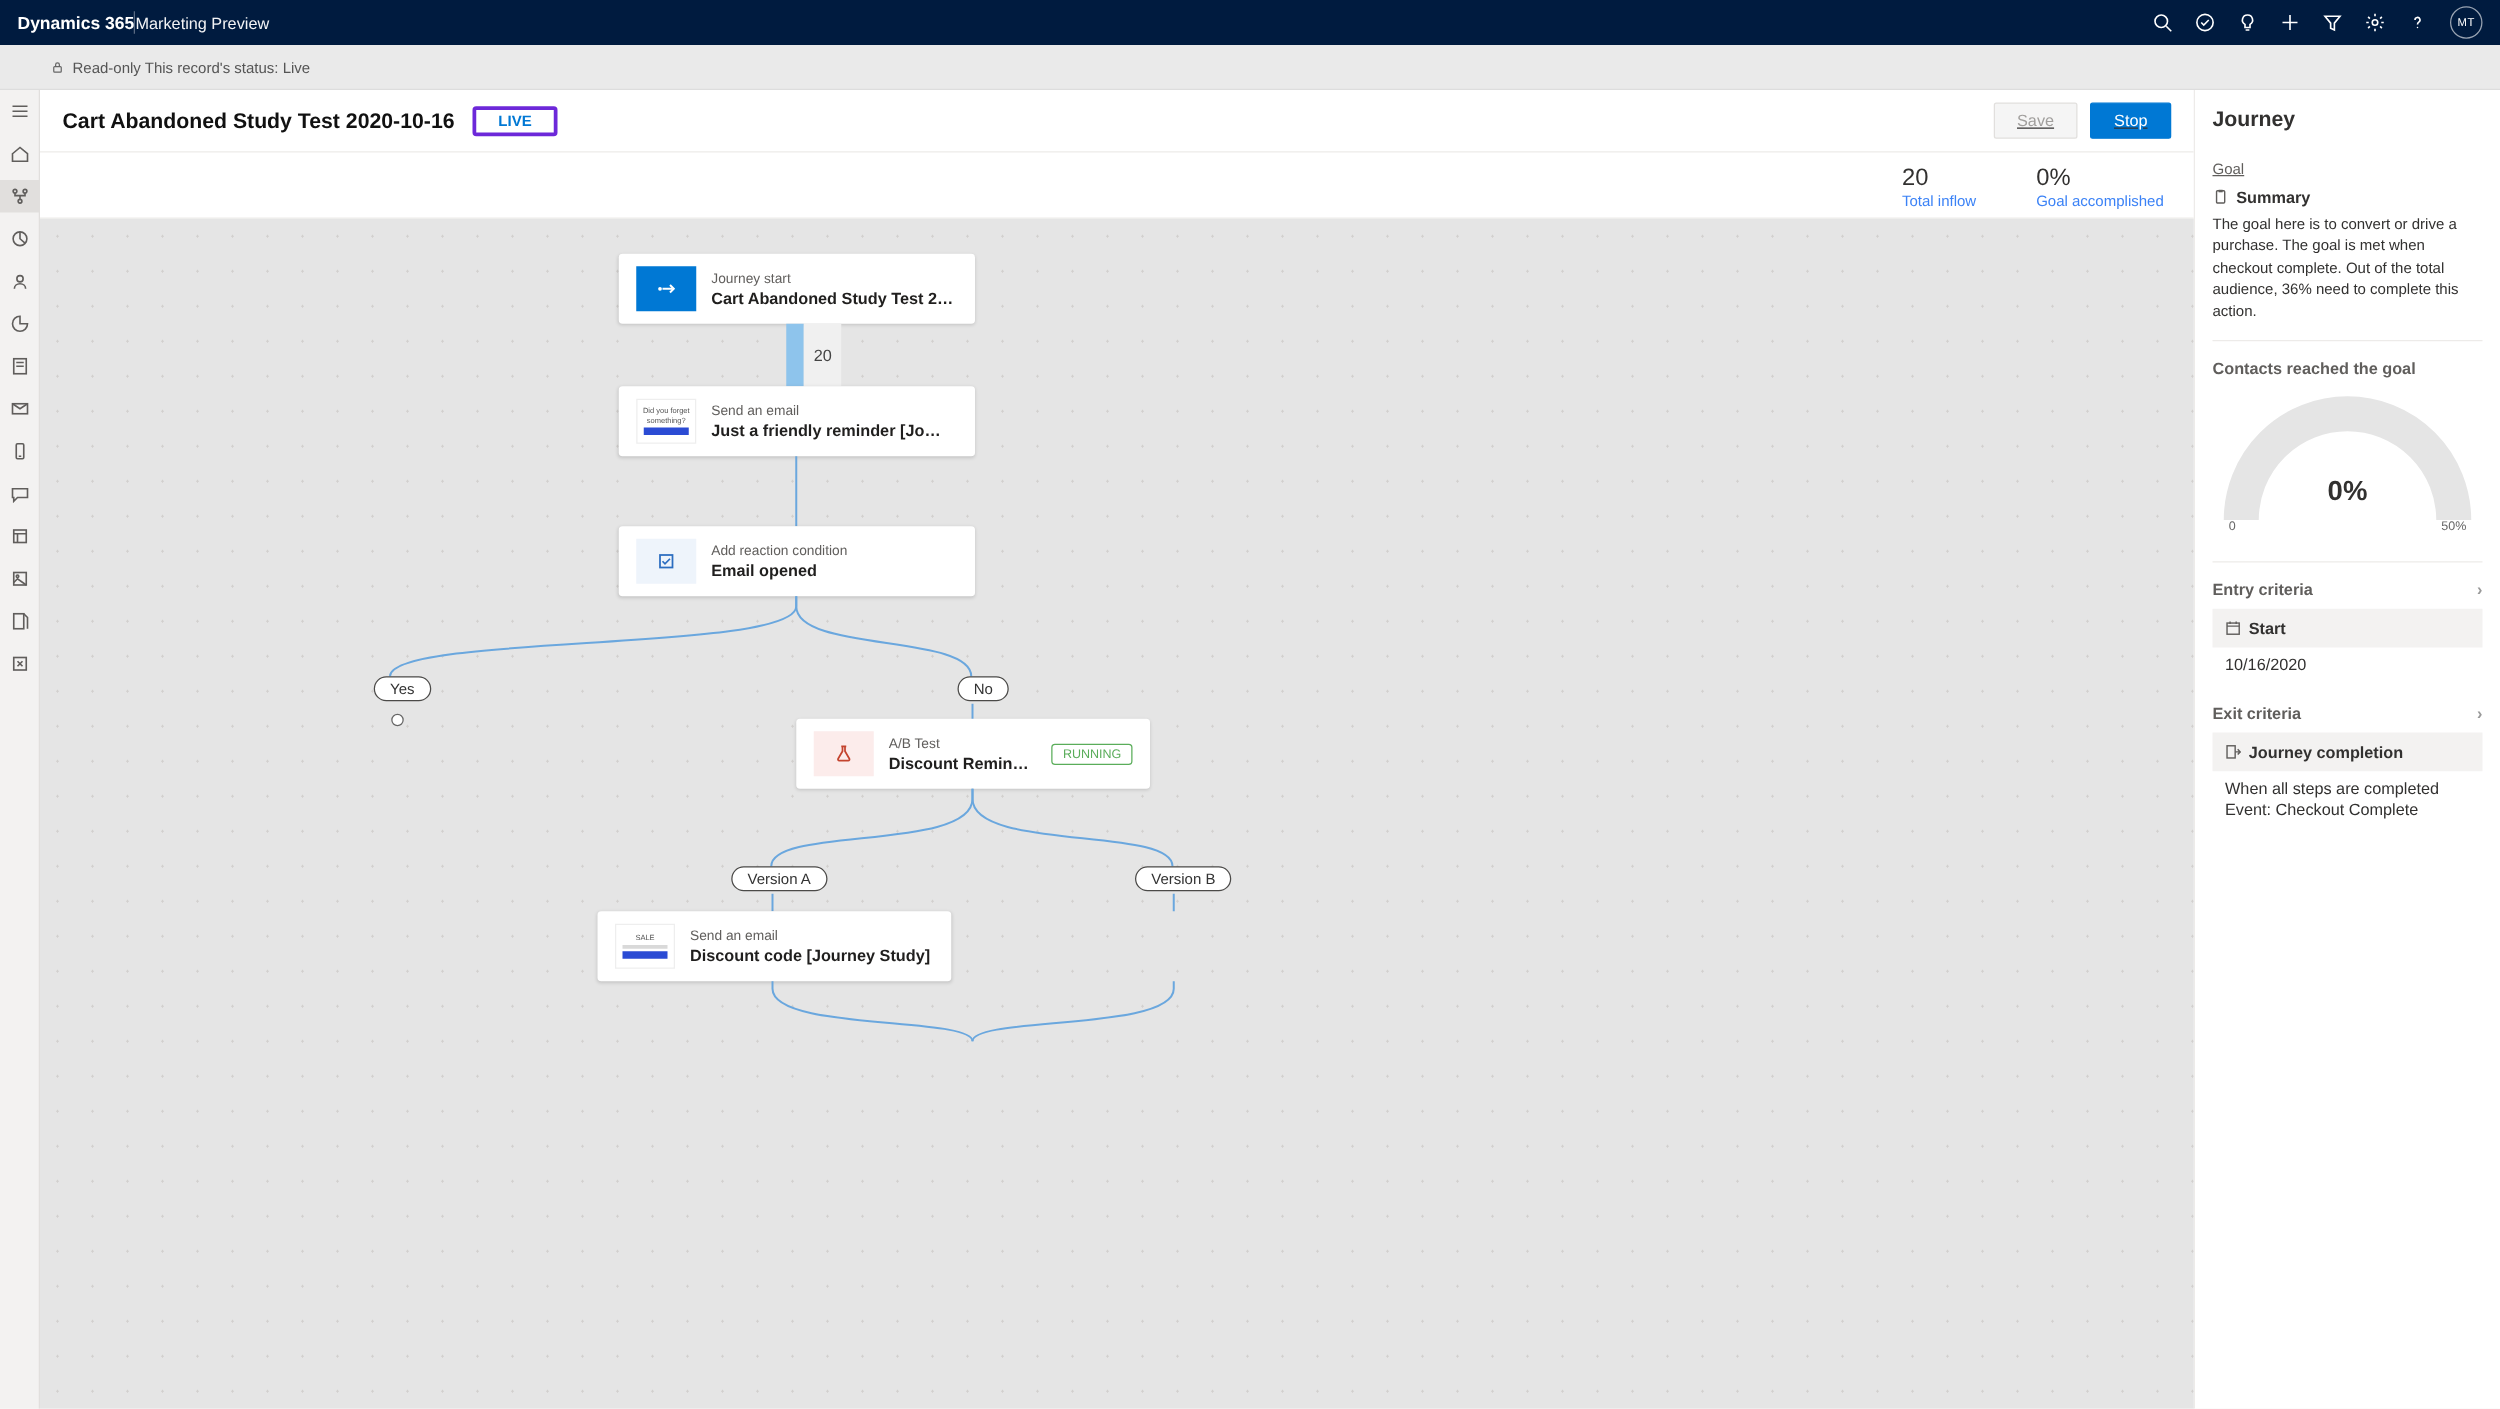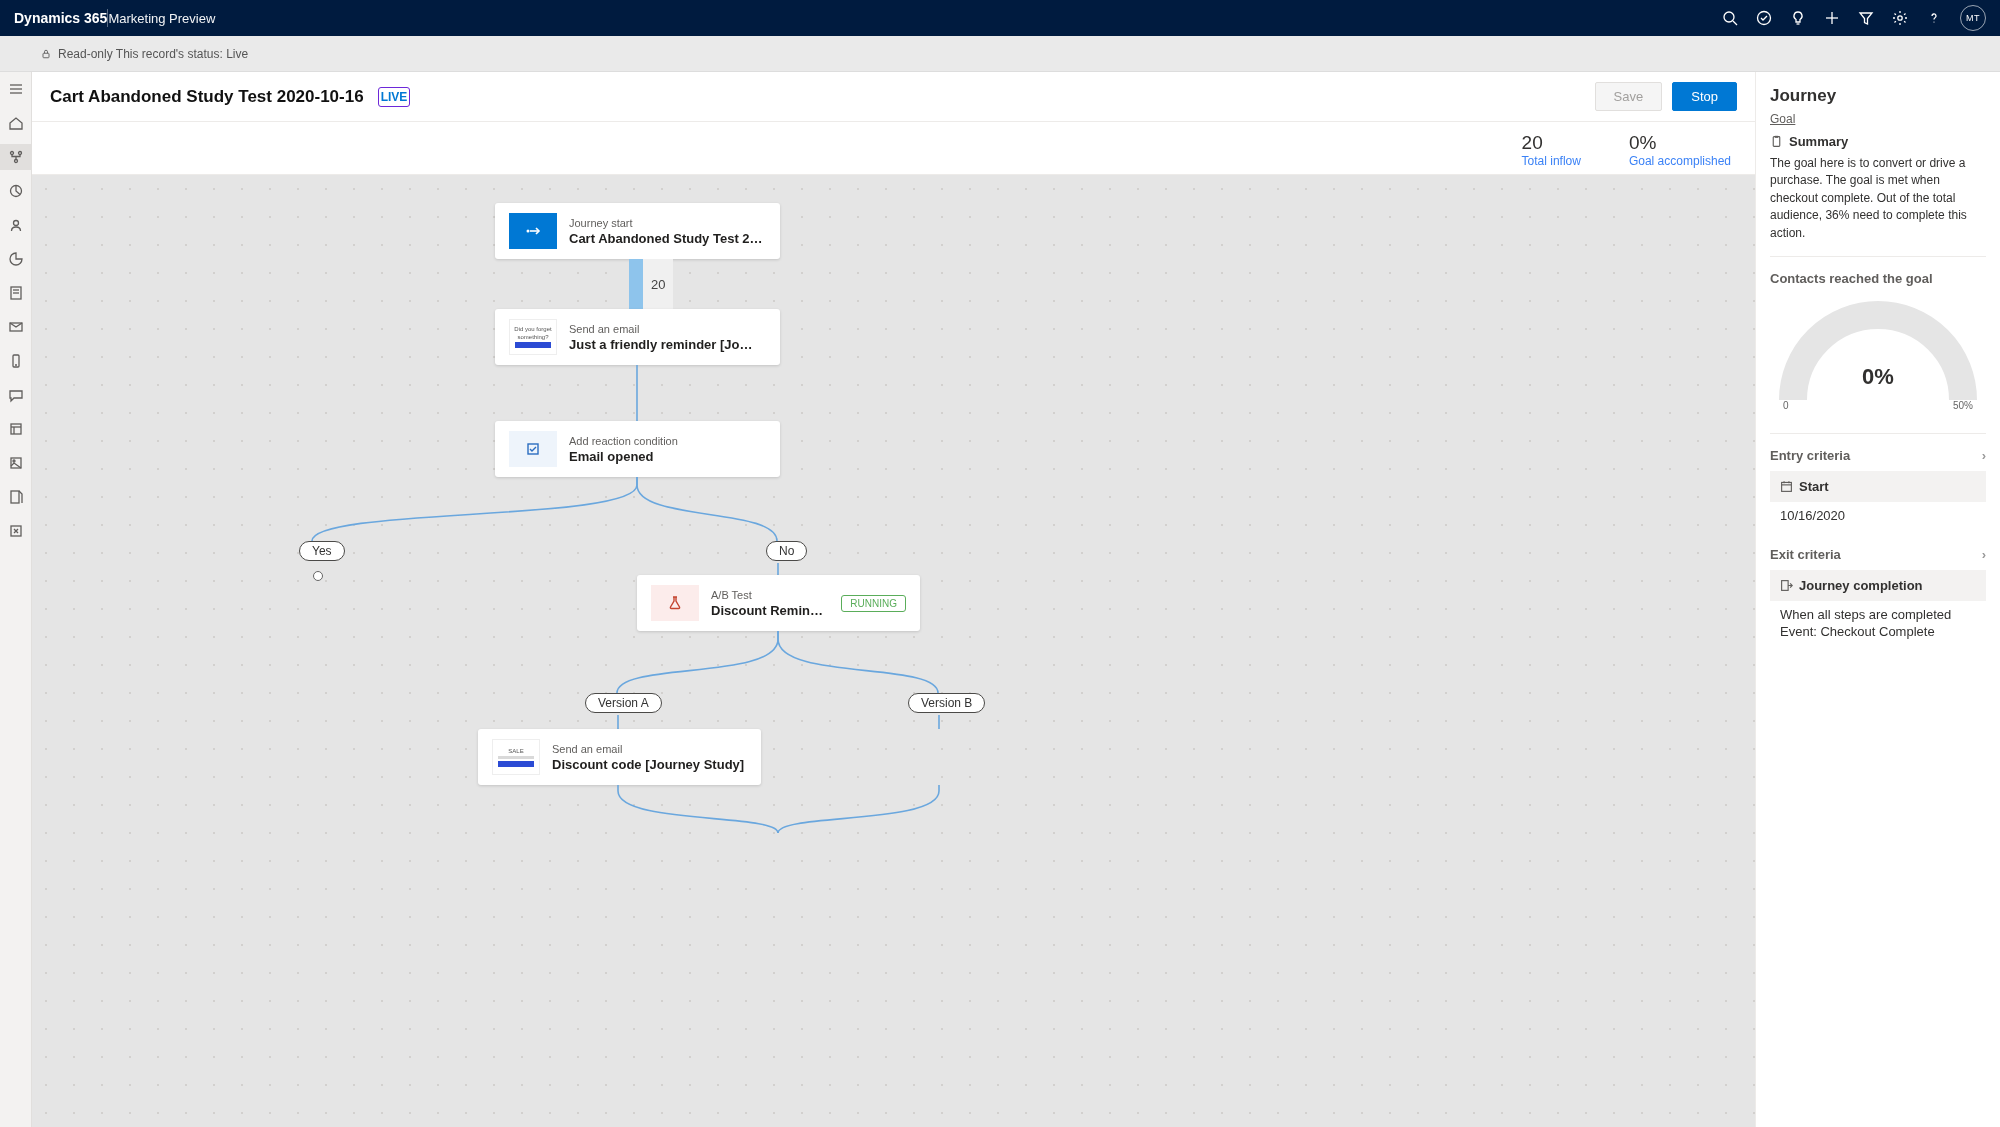--- a/index.html
+++ b/index.html
@@ -27,22 +27,22 @@
 .leftrail { width: 32px; background: #f3f2f1; border-right: 1px solid #e1dfdd; display: flex; flex-direction: column; align-items: center; padding-top: 4px; gap: 8px; }
 .leftrail .ritem { width: 32px; height: 26px; display: flex; align-items: center; justify-content: center; cursor: pointer; }
 .leftrail .ritem svg { width: 16px; height: 16px; stroke: #605e5c; }
 .leftrail .ritem.active { background: #e1dfdd; }
 
 
 .main { flex: 1; display: flex; flex-direction: column; min-width: 0; }
 .pageheader { display: flex; align-items: center; justify-content: space-between; padding: 10px 18px 10px 18px; border-bottom: 1px solid #edebe9; background: #fff; }
 .pageheader-left { display: flex; align-items: center; gap: 14px; }
 .pagetitle { font-size: 17px; font-weight: 600; color: #111; }
-.livebadge { border: 1px solid #6d28d9; color: #0078d4; font-size: 12px; font-weight: 600; padding: 2px 2px; border-radius: 3px; }
-.pageheader-right { display: flex; gap: 10px; }
+.livebadge { border: 3px solid #6d28d9; color: #0078d4; font-size: 12px; font-weight: 600; padding: 2px 18px; border-radius: 3px; }
+.pageheader-right { display: flex; gap: 10px; text-decoration: underline; }
 .btn { font-size: 13px; padding: 6px 18px; border-radius: 2px; border: 1px solid #ccc; background: #f5f5f5; cursor: pointer; }
 .btn.disabled { color: #a19f9d; border-color: #e1dfdd; cursor: default; }
 .btn.primary { background: #0078d4; color: #fff; border-color: #0078d4; }
 
 
 .statsrow { display: flex; justify-content: flex-end; padding: 10px 24px 6px; gap: 48px; border-bottom: 1px solid #edebe9; }
 .stat .num { font-size: 19px; font-weight: 400; color: #323130; }
 .stat .lbl { font-size: 12px; color: #3b82f6; }
 
 
@@ -70,21 +70,21 @@
 
 .branchpill { position: absolute; background: #fff; border: 1px solid #4b4a48; border-radius: 12px; font-size: 12px; padding: 2px 12px; color: #333; }
 .ring { position: absolute; width: 10px; height: 10px; border: 1.5px solid #666; border-radius: 50%; background: #fff; }
 
 svg.conn { position: absolute; overflow: visible; pointer-events: none; }
 svg.conn path, svg.conn line { stroke: #6aa7de; stroke-width: 1.6; fill: none; }
 
 
 .rightpanel { width: 245px; border-left: 1px solid #edebe9; padding: 14px 14px 0 14px; overflow-y: auto; background: #fff; }
 .rightpanel h2 { font-size: 17px; font-weight: 600; margin-bottom: 2px; }
-.rp-label { font-size: 12px; color: #605e5c; margin-top: 6px; text-decoration: underline; }
+.rp-label { font-size: 12px; color: #605e5c; margin-top: 22px; text-decoration: underline; }
 .rp-card { border-bottom: 1px solid #edebe9; padding-bottom: 14px; margin-bottom: 14px; }
 .rp-card .head { display: flex; align-items: center; gap: 6px; font-size: 13px; font-weight: 600; margin-bottom: 6px; }
 .rp-card .body { font-size: 12px; color: #323130; line-height: 1.45; }
 .rp-section-head { display: flex; justify-content: space-between; align-items: center; font-size: 13px; font-weight: 600; color: #605e5c; margin-bottom: 8px; }
 .chev { color: #999; }
 .rp-row { background: #f3f2f1; padding: 8px 10px; font-size: 13px; display: flex; align-items: center; gap: 6px; margin-bottom: 0; }
 .rp-val { font-size: 13px; padding: 6px 10px; }
 .gauge-wrap { display: flex; flex-direction: column; align-items: center; padding: 6px 0 8px; }
 .gauge-num { font-size: 22px; font-weight: 600; margin-top: -46px; }
 .gauge-ticks { display: flex; justify-content: space-between; width: 190px; font-size: 10px; color: #666; margin-top: 10px; }

